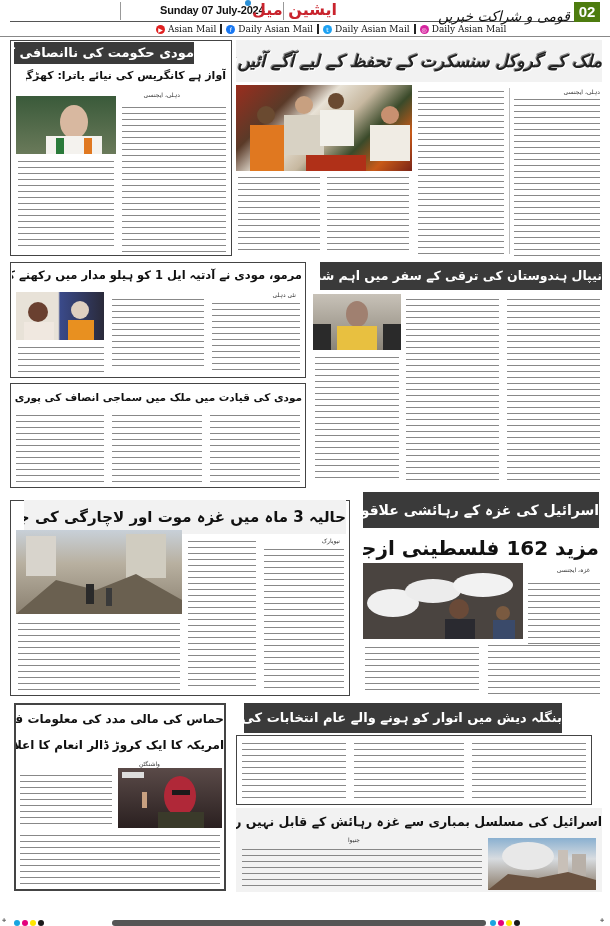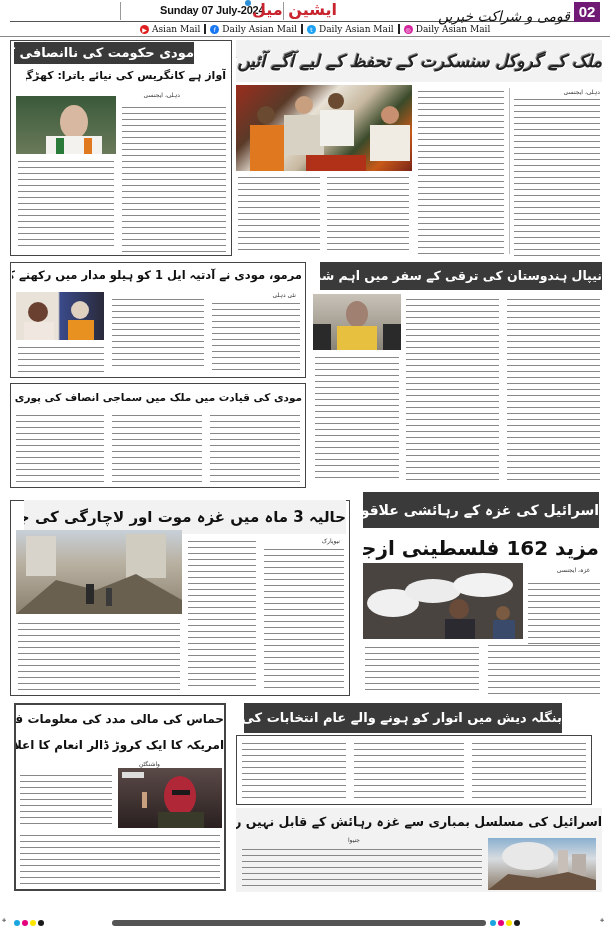--- a/index.html
+++ b/index.html
@@ -6,25 +6,25 @@
 body{width:610px;height:926px;background:#fff;font-family:"DejaVu Sans",sans-serif;position:relative;overflow:hidden;color:#111}
 .abs{position:absolute}
 .urdu{direction:rtl;font-family:"DejaVu Sans",sans-serif;}
 
 #hdr-date{left:160px;top:4px;font:bold 11px "Liberation Sans",sans-serif;letter-spacing:-0.2px}
 #hdr-sep1{left:120px;top:2px;width:1px;height:18px;background:#999}
 #hdr-sep2{left:283px;top:2px;width:1px;height:18px;background:#999}
 #hdr-logo{left:245px;top:0;font-size:16px;color:#c9232d;font-weight:bold}
 #hdr-logo .dot{display:inline-block;width:6px;height:6px;border-radius:50%;background:#2a8fd6;margin-right:1px;vertical-align:top}
 #hdr-rule{left:10px;top:21px;width:590px;height:1px;background:#555}
-#hdr-social{left:140px;top:24px;font:9px "DejaVu Serif",serif;display:flex;gap:3px;align-items:center}
+#hdr-social{left:156px;top:24px;font:9px "DejaVu Serif",serif;display:flex;gap:3px;align-items:center}
 .sico{display:inline-block;width:9px;height:9px;border-radius:50%;color:#fff;font-size:6px;text-align:center;line-height:9px;font-family:"DejaVu Sans",sans-serif}
 .sbar{display:inline-block;width:2px;height:10px;background:#222;margin:0 1px}
 #hdr-section{left:430px;top:8px;width:140px;font-size:14px;font-style:italic}
-#hdr-page{left:574px;top:2px;width:26px;height:20px;background:#701a75;color:#fff;font:bold 15px "Liberation Sans",sans-serif;text-align:center;line-height:20px}
+#hdr-page{left:574px;top:2px;width:26px;height:20px;background:#4d7c0f;color:#fff;font:bold 15px "Liberation Sans",sans-serif;text-align:center;line-height:20px}
 #hdr-rule2{left:0;top:36px;width:610px;height:1px;background:#888}
 
 .box{border:1px solid #444}
 .dark{background:#3a3a3a;color:#fff}
 .grey{background:#f2f2f2}
 .head{font-weight:bold;text-align:center;white-space:nowrap;overflow:hidden}
 .photo{overflow:hidden}
 .lines{overflow:hidden}
 .lines div{height:1px;background:#888;margin:5px 2px 0}
 .col-rule{width:1px;background:#bbb}

